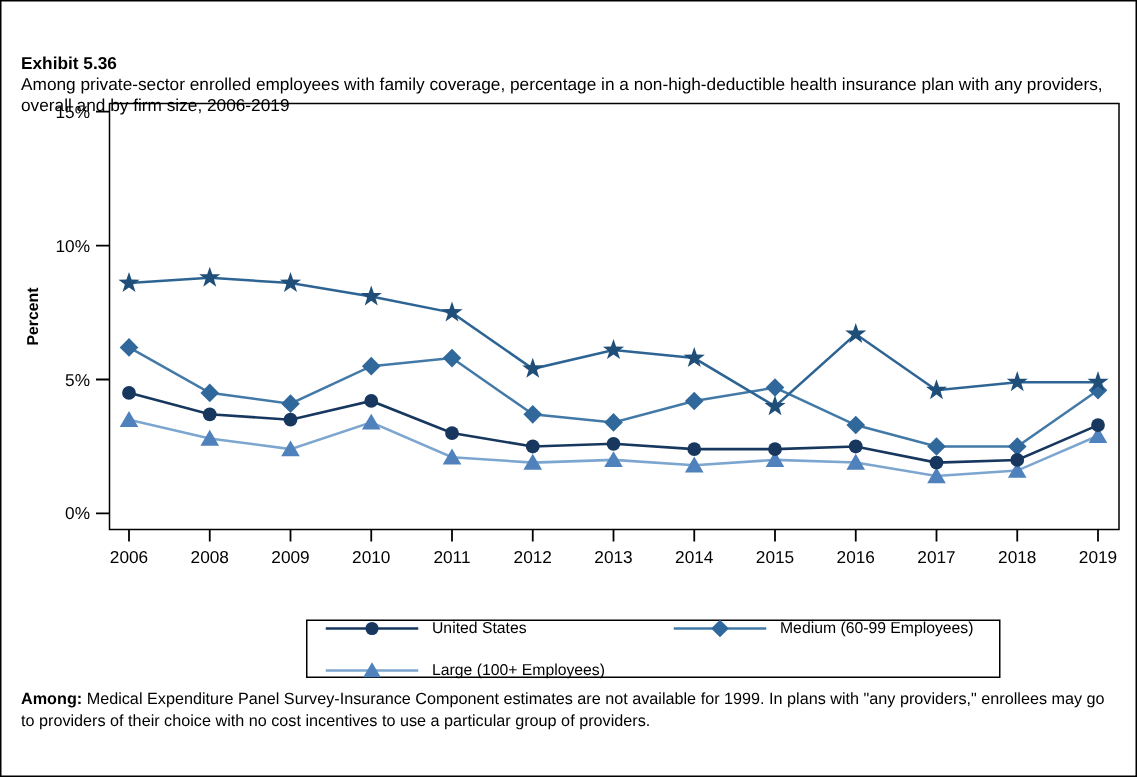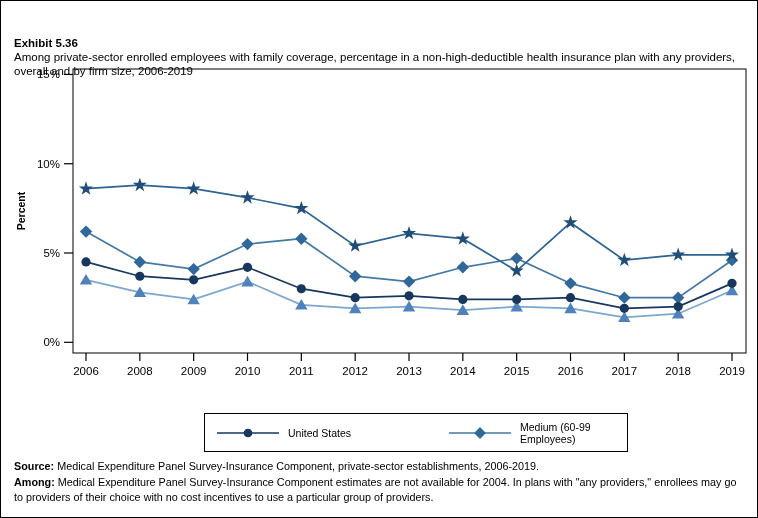--- a/index.html
+++ b/index.html
@@ -8,21 +8,21 @@
     font-family: "Liberation Sans", sans-serif; color: #000;
   }
   .frame {
     position: absolute; inset: 0; border: 1px solid #000; background: #fff;
   }
   .title-block { position: absolute; left: 13px; top: 7px; width: 730px; margin-top: 28px; }
   .exhibit-label { font-size: 11.5px; font-weight: bold; line-height: 14px; }
   .fig-title { font-size: 11.5px; font-weight: normal; line-height: 14px; margin-top: 0; }
   #chart-svg { position: absolute; left: 0; top: 60px; }
   .legend-box {
-    position: absolute; left: 203px; top: 412px; width: 424px; height: 39px;
+    position: absolute; left: 203px; top: 412px; width: 463px; height: 39px;
     border: 1px solid #000; box-sizing: border-box;
     display: grid; grid-template-columns: 232px 1fr; align-content: center;
     row-gap: 12px; padding: 2px 6px 2px 12px;
   }
   .legend-item { display: flex; align-items: center; gap: 9px; font-size: 10.5px; }
   .legend-item svg { flex: 0 0 auto; }
   .footer-block { position: absolute; left: 13px; top: 458px; width: 732px; }
   .footer-line { font-size: 10.8px; line-height: 15px; margin: 0 0 1px 0; }
   .footer-line b { font-weight: bold; }
 </style>
@@ -155,20 +155,28 @@
       </div>
       <div class="legend-item">
         <svg width="62" height="16">
           <line x1="0" y1="8" x2="62" y2="8" stroke="#4379A7" stroke-width="1.7"></line>
           <g>
             <polygon fill="#31689B" points="31,2.1100000000000003 36.89,8 31,13.89 25.11,8"></polygon>
           </g>
         </svg>
         <span>Medium (60-99 Employees)</span>
       </div>
+      <div class="legend-item">
+        <svg width="62" height="16">
+          <line x1="0" y1="8" x2="62" y2="8" stroke="#7CA6CF" stroke-width="1.7"></line>
+          <g>
+            <polygon fill="#4F81BD" points="31,2.49 36.89,12.559999999999999 25.11,12.559999999999999"></polygon>
+          </g>
+        </svg>
+        <span>Large (100+ Employees)</span>
+      </div>
     </div>
 
   <div class="footer-block">
-    <p class="footer-line"><b>Source:</b><span> Medical Expenditure Panel Survey-Insurance Component, private-sector establishments, 2006-2019.</span></p>
-    <p class="footer-line"><b>Among:</b><span> Medical Expenditure Panel Survey-Insurance Component estimates are not available for 2004. In plans with "any providers," enrollees may go to providers of their choice with no cost incentives to use a particular group of providers.</span></p>
+    <p class="footer-line"><b>Among:</b><span> Medical Expenditure Panel Survey-Insurance Component estimates are not available for 1999. In plans with "any providers," enrollees may go to providers of their choice with no cost incentives to use a particular group of providers.</span></p>
   </div>
 
 </div>
 
 </body></html>

